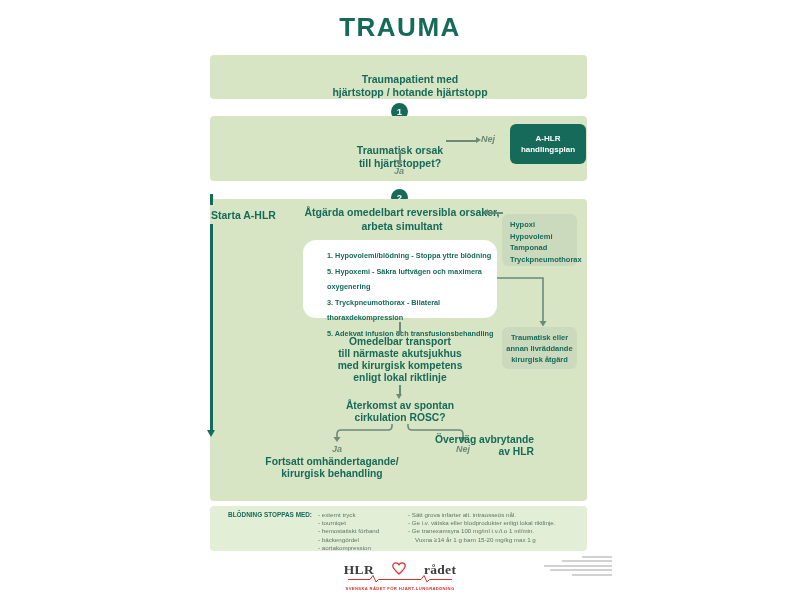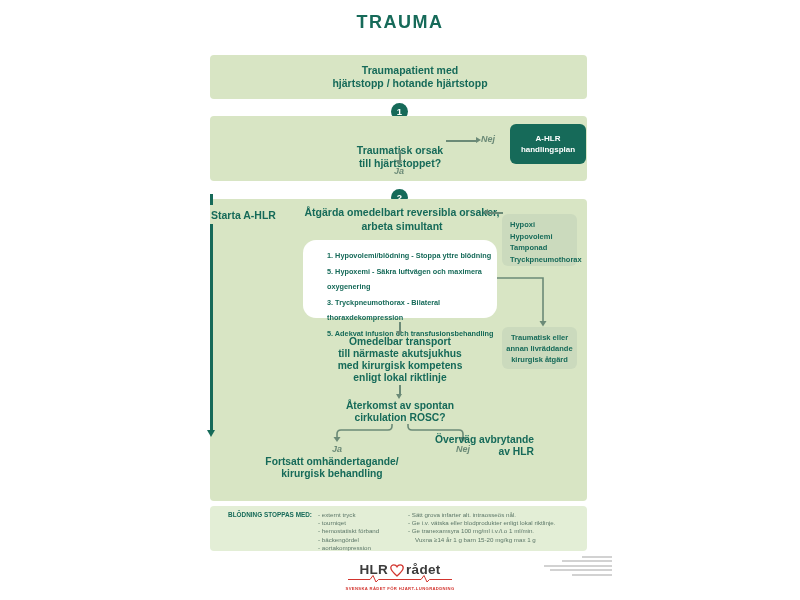--- a/index.html
+++ b/index.html
@@ -3,21 +3,21 @@
 <meta charset="utf-8">
 <style>
   html,body{margin:0;padding:0;background:#ffffff;}
   #page{position:relative;width:800px;height:600px;background:#ffffff;overflow:hidden;
         font-family:"Liberation Sans",sans-serif;}
   .abs{position:absolute;}
   .ml{white-space:pre-line;}
   .center{text-align:center;}
 
   
-  #title{left:0;top:12px;width:800px;text-align:center;font-size:18px;font-weight:700;
+  #title{left:0;top:12px;width:800px;text-align:center;font-size:26px;font-weight:700;
          color:#166a59;letter-spacing:1.5px;}
 
   
   .panel{background:#d8e5c4;border-radius:4px;}
   .panel-light{background:#e3eed6;border-radius:4px;}
   .sidebox{background:#cbdabd;border-radius:6px;color:#166a59;font-weight:700;font-size:7.5px;line-height:11.5px;}
   #ahlr-box{left:510px;top:124px;width:76px;height:40px;background:#166a59;border-radius:6px;
             color:#fff;font-weight:700;font-size:8px;line-height:11px;text-align:center;padding-top:9px;box-sizing:border-box;}
   #white-box{left:303px;top:240px;width:194px;height:78px;background:#ffffff;border-radius:13px;
              padding:8px 0 0 24px;box-sizing:border-box;}
@@ -41,37 +41,37 @@
   .teal-vline{background:#166a59;}
   .teal-tri-down{width:0;height:0;border-left:4.8px solid transparent;border-right:4.8px solid transparent;border-top:7px solid #166a59;}
 
   
   #footer-label{left:210px;top:511px;width:102px;text-align:right;font-size:6.4px;font-weight:700;color:#166a59;}
   .flist div{font-size:6.2px;line-height:8.2px;color:#5c7768;}
   #footer-instructions div:last-child{padding-left:7px;}
 
   
   #logo{left:340px;top:560px;width:120px;text-align:center;}
-  #logo-row{display:inline-flex;align-items:flex-end;gap:2px;}
+  #logo-row{display:inline-flex;align-items:flex-start;gap:18px;font-family:Liberation Serif, serif;}
   .logo-word{font-size:13.5px;font-weight:700;color:#3c3c3c;letter-spacing:0.3px;}
   #logo-tagline{font-size:4.2px;color:#d2342e;letter-spacing:0.35px;margin-top:0.5px;font-weight:700;}
 
   
   #fine-print{left:540px;top:556px;width:72px;}
   #fine-print div{height:2px;background:#d2d2d2;margin:0 0 2.4px auto;}
 </style>
 </head>
 <body>
 
 <div id="page">
 
   <div id="title" class="abs">TRAUMA</div>
 
   <div class="abs panel" style="left:210px;top:55px;width:377px;height:44px;">
-    <div class="bigtext ml center" style="padding-top:9px;margin-left:23px;">Traumapatient med
+    <div class="bigtext ml center" style="padding-top:18px;margin-left:23px;">Traumapatient med
 hjärtstopp / hotande hjärtstopp</div>
   </div>
 
   <div class="abs numcircle" style="left:391px;top:103px;">1</div>
 
   <div class="abs panel" style="left:210px;top:116px;width:377px;height:65px;"></div>
   <div class="abs bigtext ml center" style="left:330px;top:144px;width:140px;">Traumatisk orsak
 till hjärtstoppet?</div>
 
   <div class="abs hline" style="left:446px;top:140px;width:30px;"></div>

